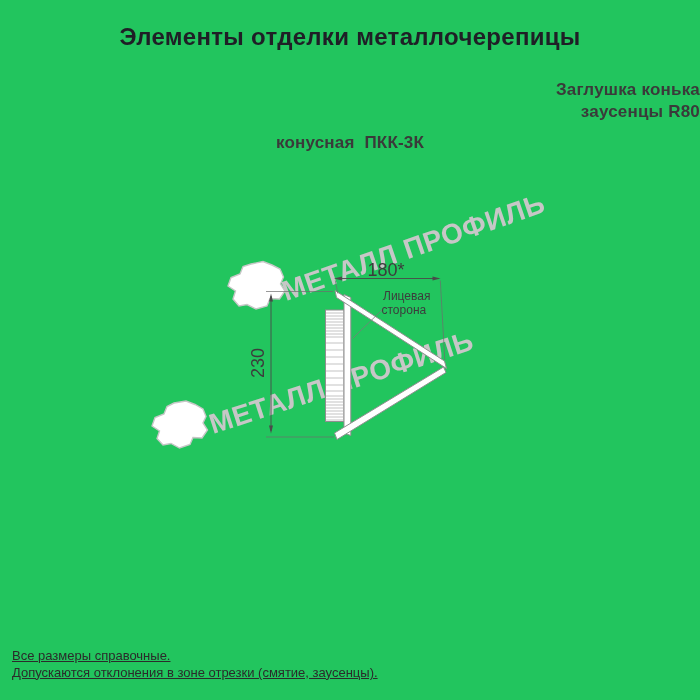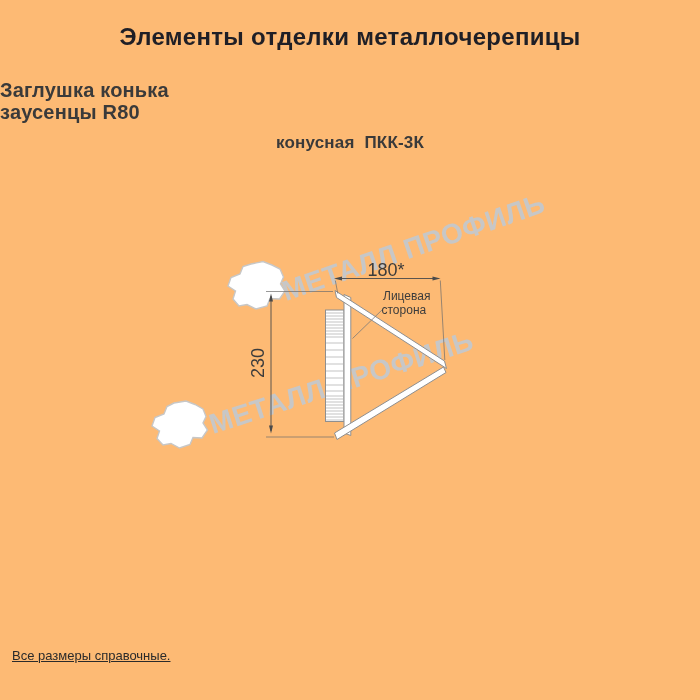--- a/index.html
+++ b/index.html
@@ -1,26 +1,26 @@
 <!DOCTYPE html>
 <html><head>
 <meta charset="utf-8">
 <style>
   html,body{margin:0;padding:0;background:#ffffff;}
   .page{
-    position:relative;width:700px;height:700px;background:#fdba74;
+    position:relative;width:700px;height:700px;background:#22c55e;
     font-family:"Liberation Sans","DejaVu Sans",sans-serif;overflow:hidden;
   }
   .page-title{
     position:absolute;top:22px;left:0;width:700px;text-align:center;
     font-size:24px;line-height:30px;font-weight:bold;color:#1f1f26;letter-spacing:.3px;margin:0;
   }
   .subtitle{
-    position:absolute;top:79px;left:0;width:700px;text-align:left;
-    font-size:20px;line-height:22px;font-weight:bold;color:#3a3a3a;letter-spacing:.2px;
+    position:absolute;top:79px;left:0;width:700px;text-align:right;
+    font-size:17px;line-height:22px;font-weight:bold;color:#3a3a3a;letter-spacing:.2px;
   }
   .product-code{
     position:absolute;top:132px;left:0;width:700px;text-align:center;
     font-size:17px;line-height:22px;font-weight:bold;color:#3a3a3a;letter-spacing:.2px;
     white-space:pre;
   }
   .drawing{position:absolute;top:0;left:0;}
   .notes{
     position:absolute;left:12px;top:648px;
     font-size:13px;line-height:16.5px;color:#2b2b2b;text-decoration:underline;
@@ -98,15 +98,16 @@
 
     <g>
       <path class="leader" d="M383.5,308.5 L352.5,338.5"></path>
       <text class="lbl-text" x="383" y="300">Лицевая</text>
       <text class="lbl-text" x="381.5" y="313.5">сторона</text>
     </g>
   </svg>
 
   <div class="notes">
     <div>Все размеры справочные.</div>
+    <div>Допускаются отклонения в зоне отрезки (смятие, заусенцы).</div>
   </div>
 
 </div>
 
 </body></html>

